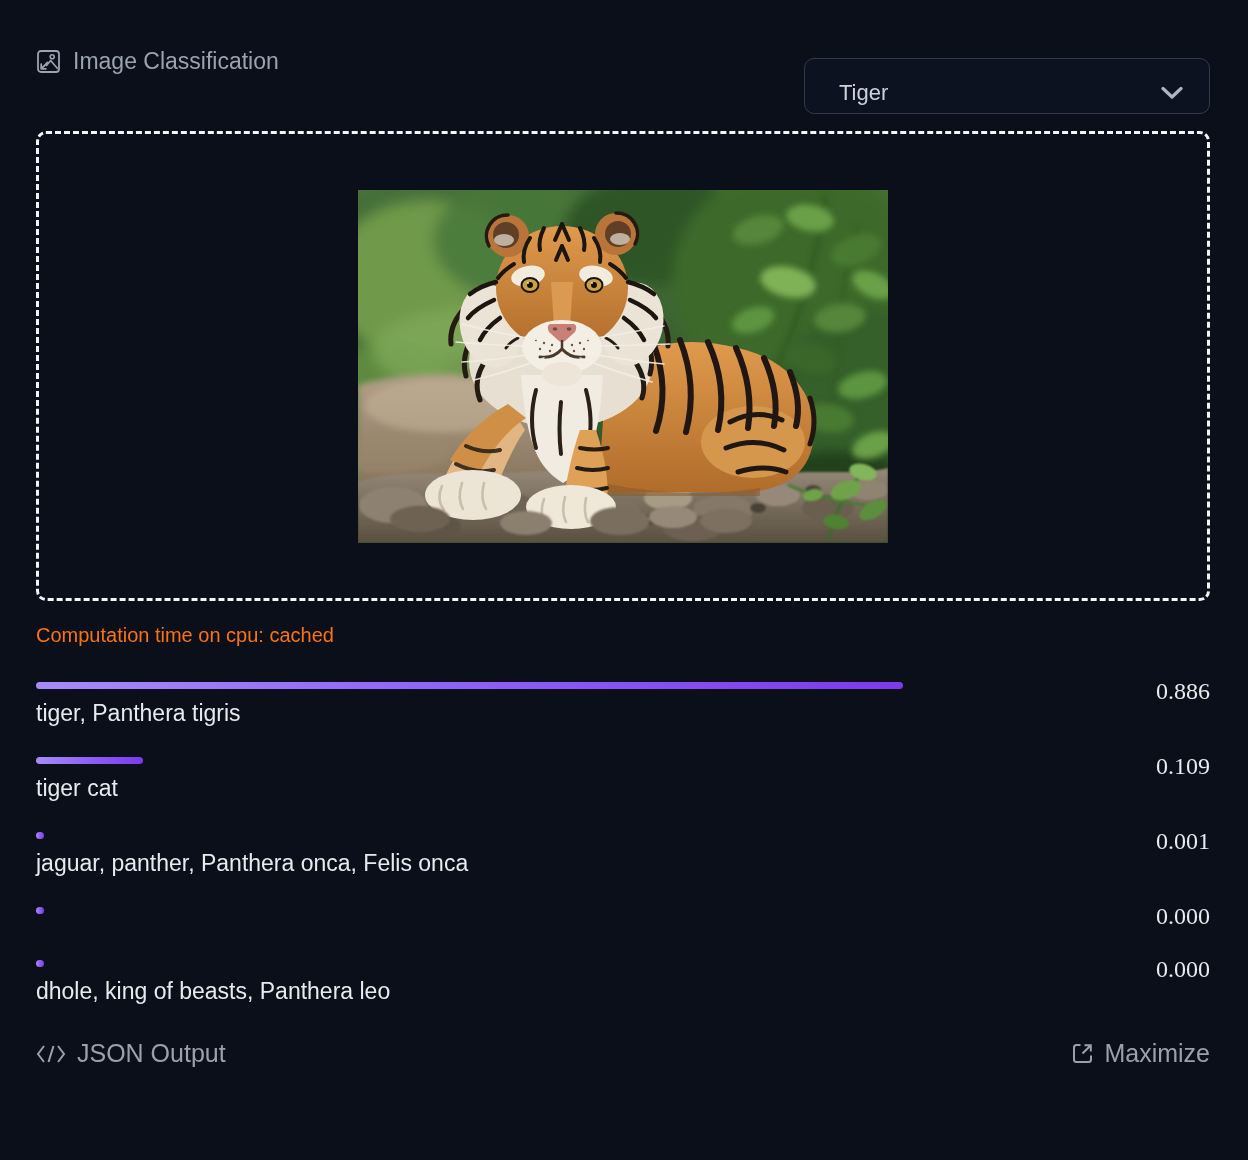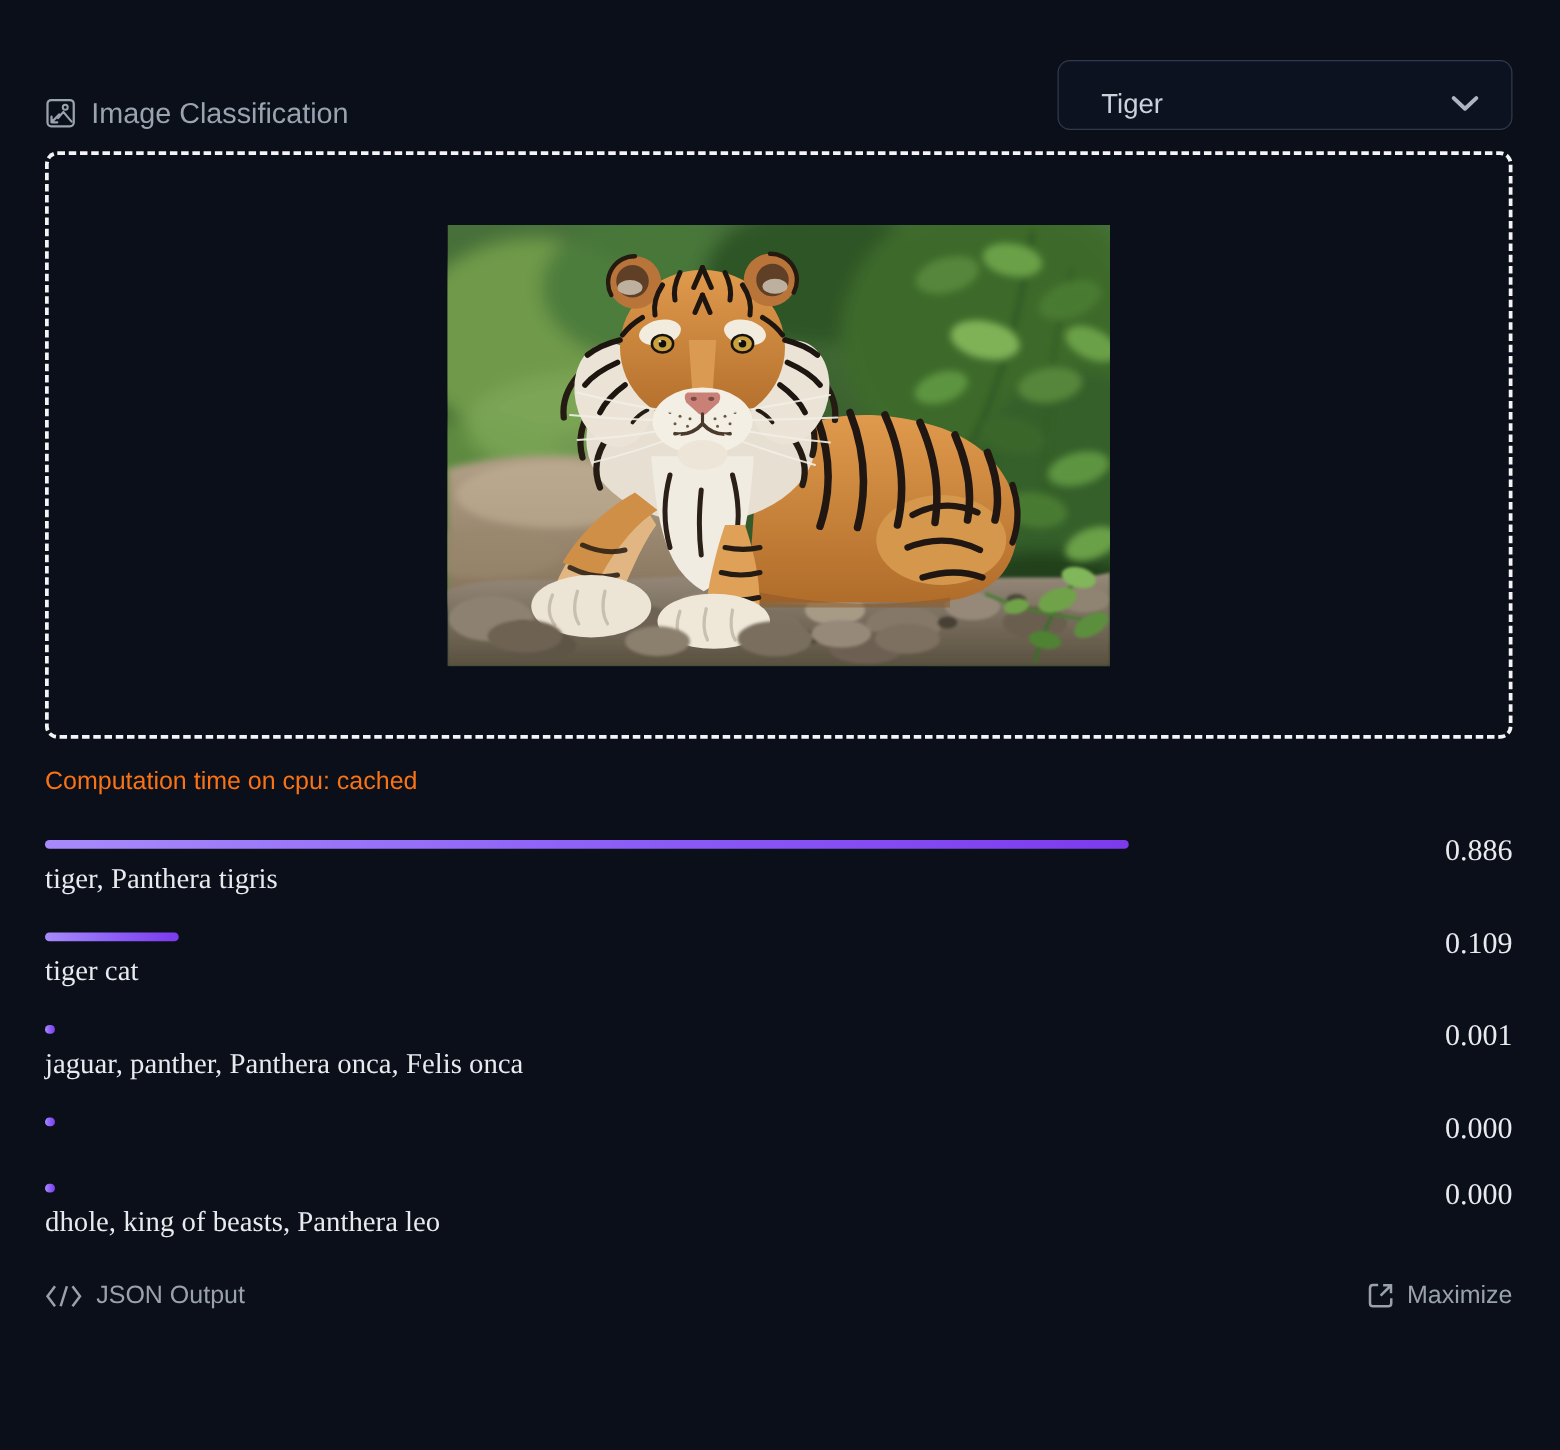--- a/index.html
+++ b/index.html
@@ -6,48 +6,48 @@
   body{width:1248px;height:1160px;overflow:hidden;font-family:"Liberation Sans",sans-serif;}
   .page{box-sizing:border-box;width:1248px;height:1160px;padding:20px 38px 0 36px;}
 
   
   .hdr{display:flex;align-items:center;gap:13px;}
   .hdr h1{margin:0;font-size:27px;font-weight:700;color:#eef1f4;letter-spacing:.2px;}
   .bolt{width:21px;height:31px;flex:none;}
   .info{width:28px;height:28px;flex:none;margin-left:2px;}
 
   
-  .task-row{margin-top:28px;display:flex;align-items:flex-end;justify-content:space-between;}
+  .task-row{margin-top:28px;display:flex;align-items:flex-start;justify-content:space-between;}
   .task-left{display:flex;align-items:center;gap:12px;color:#9aa3b0;font-size:23px;}
   .task-icon{width:25px;height:25px;flex:none;}
-  .dropdown{box-sizing:border-box;width:364px;height:56px;border:1px solid #313a4d;border-radius:10px;
+  .dropdown{box-sizing:border-box;width:406px;height:56px;border:1px solid #313a4d;border-radius:10px;
     background:#0d1220;display:flex;align-items:center;justify-content:space-between;
-    padding:14px 26px 0 34px;cursor:pointer;}
+    padding:14px 26px 0 34px;cursor:pointer;margin-top:10px;}
   .dropdown .val{color:#ccd2db;font-size:22px;}
   .chev{width:22px;height:14px;}
 
   
   .drop{box-sizing:border-box;margin-top:17px;height:470px;border:3px dashed #f3f4f6;border-radius:10px;
     display:flex;align-items:center;justify-content:center;}
   .photo{width:530px;height:353px;display:block;}
 
   
   .compute{margin-top:23px;font-size:20px;color:#f97316;}
 
   
   .results{margin-top:35px;}
   .row{display:flex;align-items:flex-start;margin-bottom:30px;}
   .row .left{flex:1;min-width:0;}
   .track{width:979px;height:7px;}
   .fill{height:7px;border-radius:4px;background:linear-gradient(90deg,#a78bfa 0%,#8b5cf6 55%,#7c3aed 100%);}
-  .rlabel{margin-top:11px;font-family:Liberation Serif, serif;font-size:23px;color:#e8eaee;white-space:nowrap;}
+  .rlabel{margin-top:11px;font-family:Liberation Sans, sans-serif;font-size:23px;color:#e8eaee;white-space:nowrap;}
   .score{flex:none;margin-top:-4px;font-family:Liberation Serif, serif;font-size:24px;color:#e8eaee;}
 
   
-  .ftr{margin-top:34px;display:flex;align-items:center;justify-content:space-between;color:#99a1ad;font-size:20px;gap:44px;}
+  .ftr{margin-top:34px;display:flex;align-items:center;justify-content:space-between;color:#99a1ad;font-size:25px;gap:44px;}
   .ftr .fleft,.ftr .fright{display:flex;align-items:center;gap:11px;cursor:pointer;}
   .code-ic{width:30px;height:20px;}
   .max-ic{width:21px;height:21px;}
 </style>
 </head>
 <body>
 
 <div class="page">
 
 

